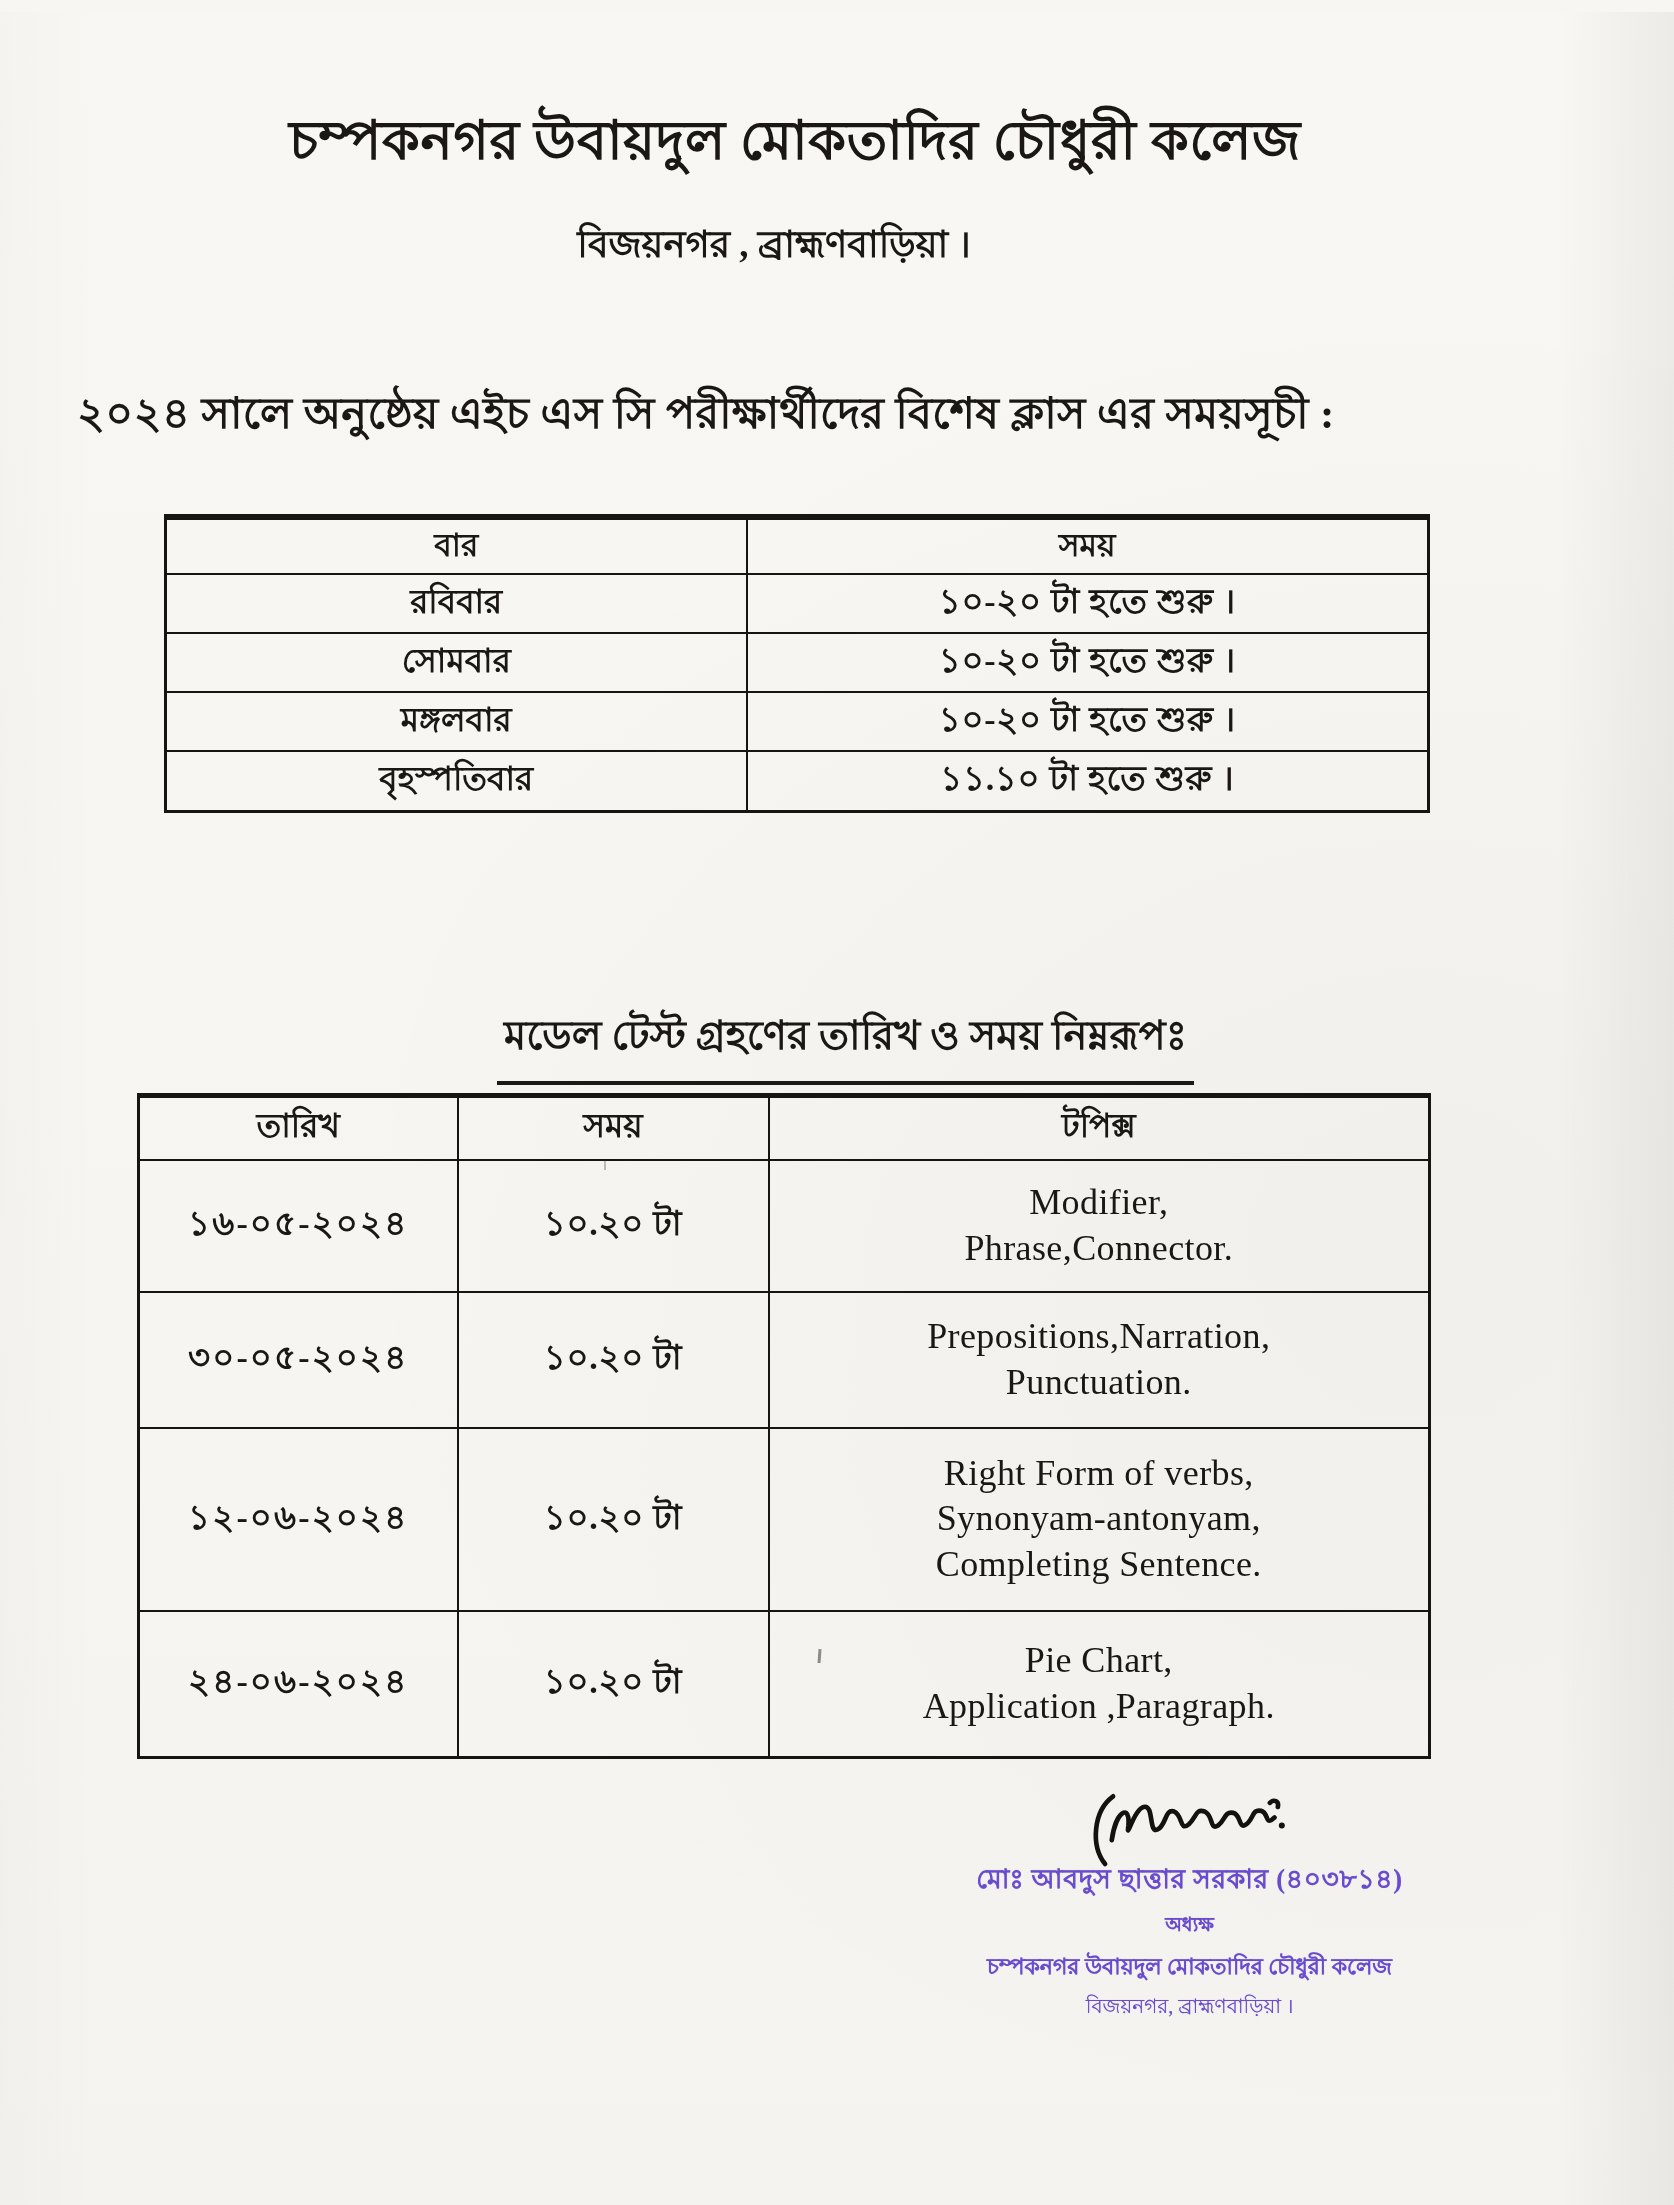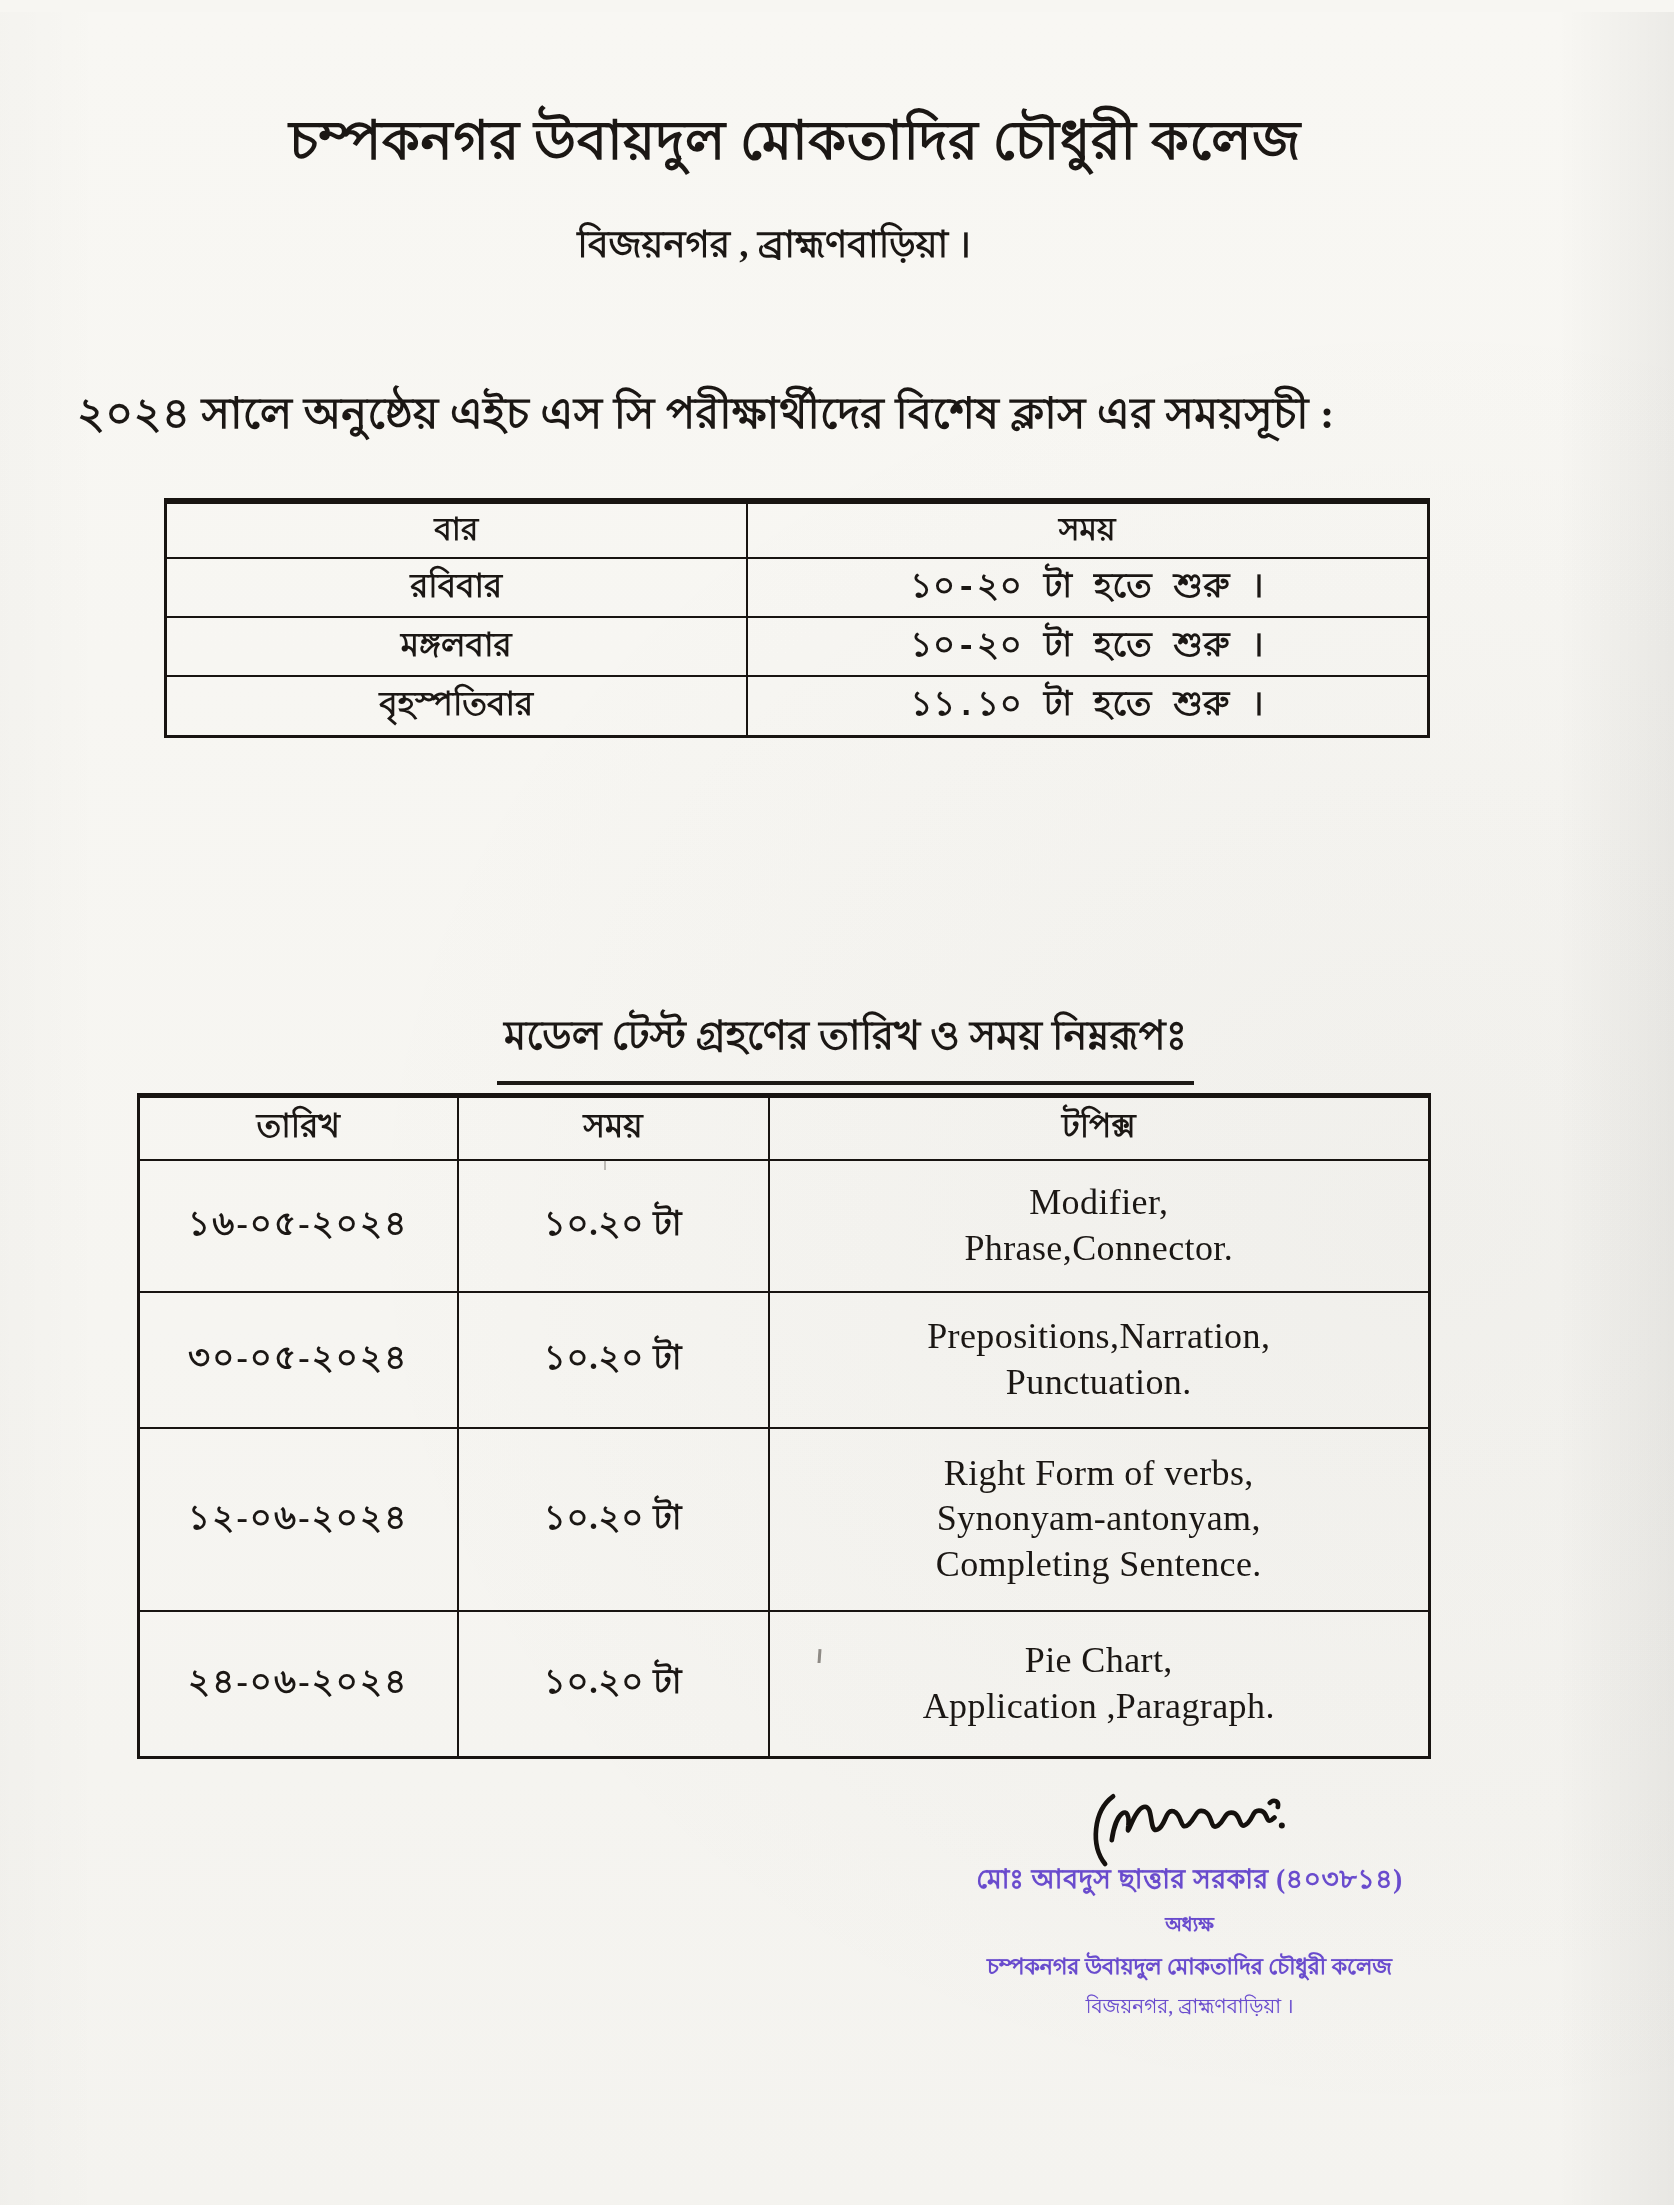--- a/index.html
+++ b/index.html
@@ -51,21 +51,21 @@
     position: absolute;
     border-collapse: collapse;
     table-layout: fixed;
   }
   table.doc-table td {
     border: 2.1px solid #181411;
     border-top-width: 2.9px; border-bottom-width: 2.9px;
     text-align: center; vertical-align: middle;
     overflow: hidden;
   }
-  table.t1 { left: 164px; top: 486px; width: 1263px; border: 3.6px solid #181411; border-top-width: 6.4px; font-family: Liberation Mono, monospace; }
+  table.t1 { left: 164px; top: 502px; width: 1263px; border: 3.6px solid #181411; border-top-width: 6.4px; }
   table.t1 td { font-size: 33px; font-weight: 600; }
   table.t1 tr.hrow td { font-size: 31.5px; }
   table.t1 td.time-cell { font-size: 34px; letter-spacing: 0.7px; }
 
   table.t2 { left: 137px; top: 1081px; width: 1290px; border: 3.6px solid #181411; border-top-width: 5.7px; }
   table.t2 tr.hrow td { font-size: 33px; font-weight: 600; }
   table.t2 td.date-cell { font-size: 34px; font-weight: 600; letter-spacing: 2.1px; }
   table.t2 td.time-cell { font-size: 34px; font-weight: 600; letter-spacing: 0.7px; }
   table.t2 td.topics-cell { font-size: 36px; font-weight: 500; line-height: 1.26; letter-spacing: 0.4px; }
 
@@ -105,20 +105,24 @@
         <col style="width:581px">
         <col style="width:682px">
       </colgroup>
     <tbody>
         <tr class="hrow" style="height:57px">
       <td>বার</td>
       <td>সময়</td>
     </tr>
     <tr style="height:58px">
       <td class="day-cell">রবিবার</td>
+      <td class="time-cell">১০-২০ টা হতে শুরু ।</td>
+    </tr>
+    <tr style="height:57px">
+      <td class="day-cell">সোমবার</td>
       <td class="time-cell">১০-২০ টা হতে শুরু ।</td>
     </tr>
     <tr style="height:57px">
       <td class="day-cell">মঙ্গলবার</td>
       <td class="time-cell">১০-২০ টা হতে শুরু ।</td>
     </tr>
     <tr style="height:60px">
       <td class="day-cell">বৃহস্পতিবার</td>
       <td class="time-cell">১১.১০ টা হতে শুরু ।</td>
     </tr>

